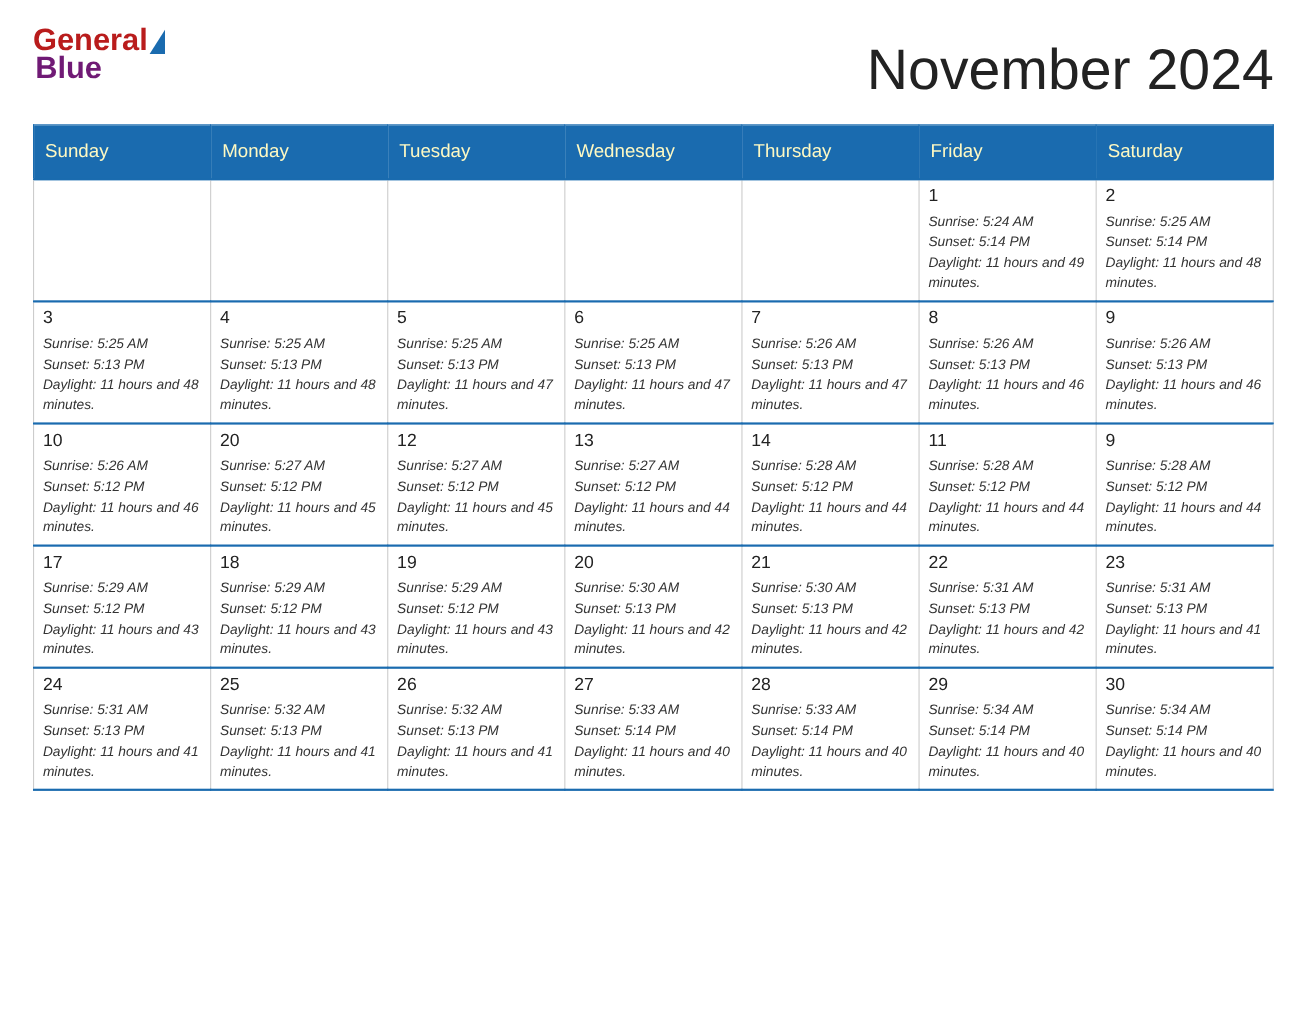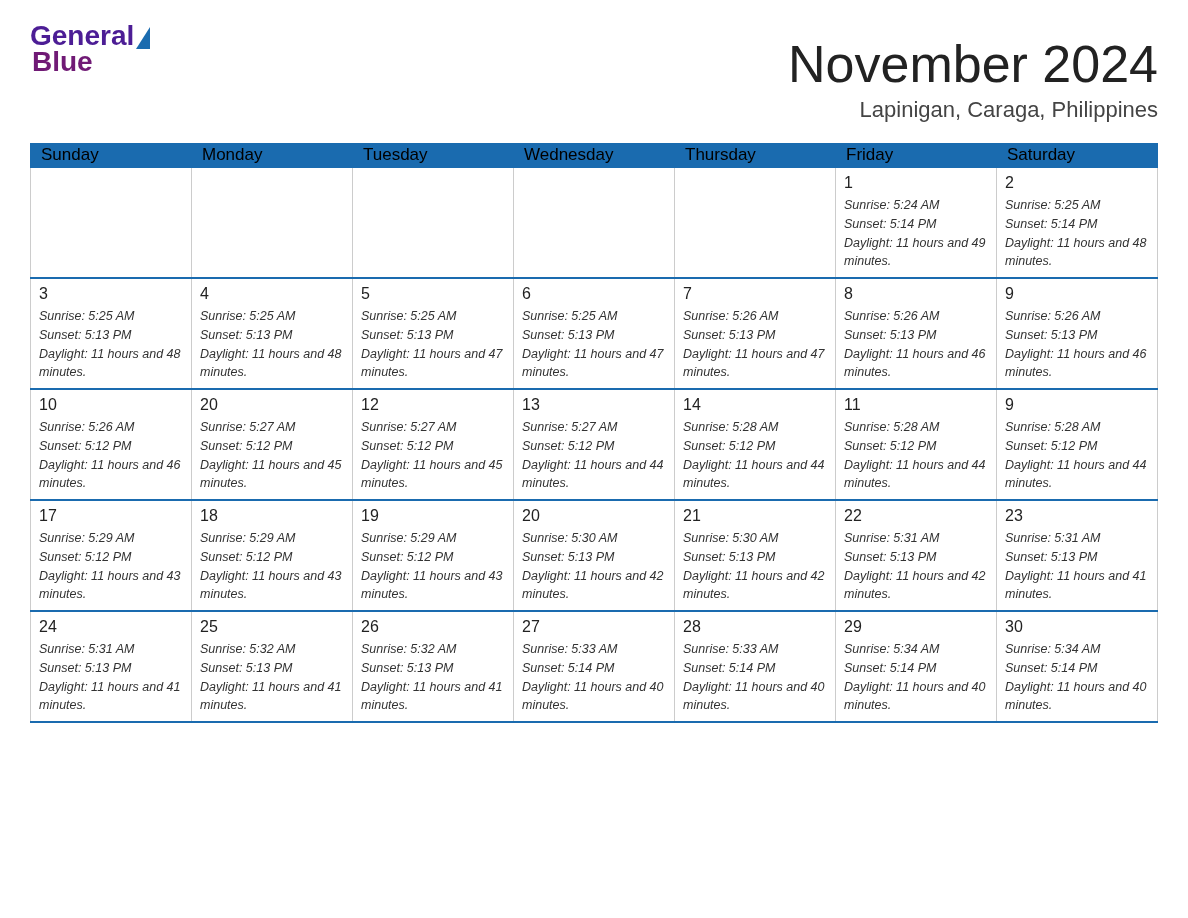--- a/index.html
+++ b/index.html
@@ -21,21 +21,21 @@
       flex-direction: column;
       align-items: flex-start;
     }
     .logo-top {
       display: flex;
       align-items: center;
     }
     .logo-general {
       font-size: 28px;
       font-weight: bold;
-      color: #4c1d95;
+      color: #b91c1c;
     }
     .logo-triangle {
       width: 0;
       height: 0;
       border-left: 14px solid transparent;
       border-right: 0px solid transparent;
       border-bottom: 22px solid #1a6baf;
       margin-left: 2px;
       margin-top: 4px;
     }
@@ -61,23 +61,23 @@
       color: #444;
       margin-top: 4px;
     }
     .calendar {
       width: 100%;
       border-collapse: collapse;
       border: 1px solid #999;
     }
     .calendar th {
       background-color: #1a6baf;
-      color: #000000;
+      color: #fef9c3;
       text-align: left;
-      padding: 1px 10px;
+      padding: 14px 10px;
       font-size: 17px;
       font-weight: normal;
       border: 1px solid #1a6baf;
     }
     .calendar td {
       vertical-align: top;
       padding: 6px 8px;
       border: 1px solid #ccc;
       width: 14.28%;
       min-height: 110px;
@@ -110,21 +110,20 @@
 <div class="header">
   <div class="logo">
     <div class="logo-top">
       <span class="logo-general">General</span>
       <div class="logo-triangle"></div>
     </div>
     <span class="logo-bottom">Blue</span>
   </div>
   <div class="title-area">
     <div class="month-title">November 2024</div>
-    <div class="location">Lapinigan, Caraga, Philippines</div>
   </div>
 </div>
 
 <table class="calendar">
   <thead>
     <tr>
       <th>Sunday</th>
       <th>Monday</th>
       <th>Tuesday</th>
       <th>Wednesday</th>

